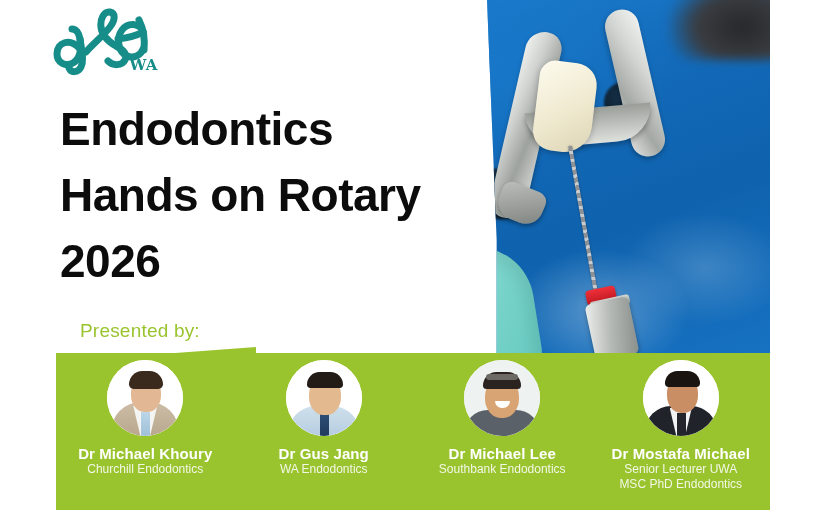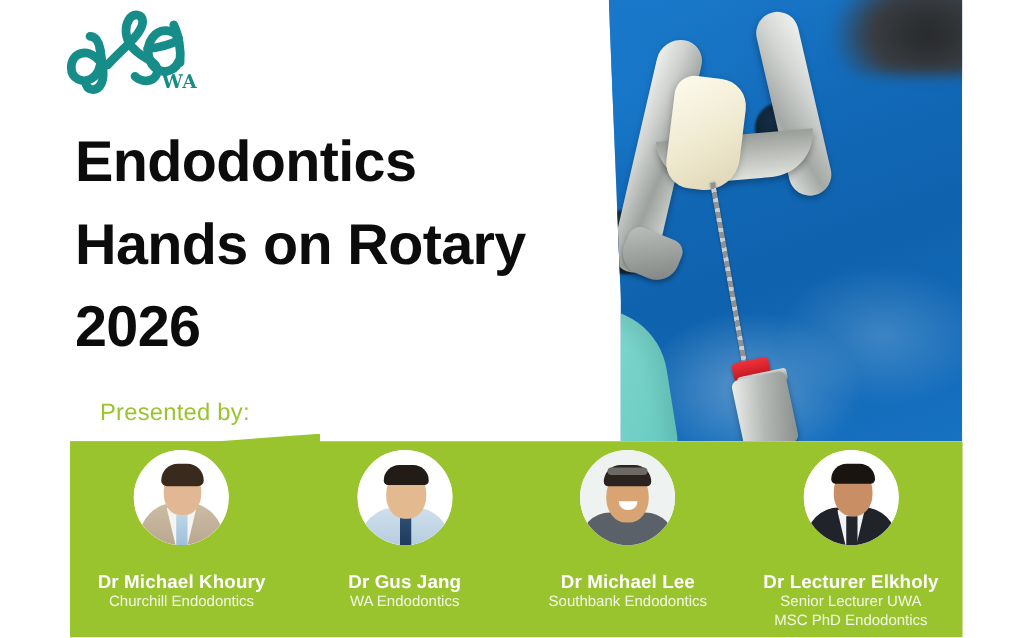--- a/index.html
+++ b/index.html
@@ -259,21 +259,21 @@
   .a4 .shirt{ position:absolute; left:27px; bottom:0; width:22px; height:28px;
               background:#f2f3f4; clip-path:polygon(0 0,100% 0,70% 100%,30% 100%); }
   .a4 .tie  { position:absolute; left:34px; bottom:0; width:9px; height:23px;
               background:#22262c; }
   .a4 .head { position:absolute; left:24px; top:14px; width:31px; height:39px;
               border-radius:50% 50% 45% 45%; background:#c98e63; }
   .a4 .hair { position:absolute; left:22px; top:11px; width:35px; height:16px;
               border-radius:17px 17px 5px 5px; background:#191410; }
 
   .p-name {
-    margin-top:21px;
+    margin-top:9px;
     font-weight:700;
     font-size:15px;
     color:#ffffff;
     white-space:nowrap;
     letter-spacing:0.1px;
   }
   .p-sub {
     font-size:12px;
     color:#f2f7e6;
     white-space:nowrap;
@@ -378,20 +378,20 @@
       <div class="avatar a4">
         <div class="avatar-art">
           <div class="bg"></div>
             <div class="body"></div>
             <div class="shirt"></div>
           <div class="tie"></div>
             <div class="head"></div>
             <div class="hair"></div>
         </div>
       </div>
-      <div class="p-name">Dr Lecturer Elkholy</div>
+      <div class="p-name">Dr Mostafa Michael</div>
       <div class="p-sub">Senior Lecturer UWA</div>
       <div class="p-sub">MSC PhD Endodontics</div>
     </div>
 
   </div>
 
 </div>
 
 </body></html>

